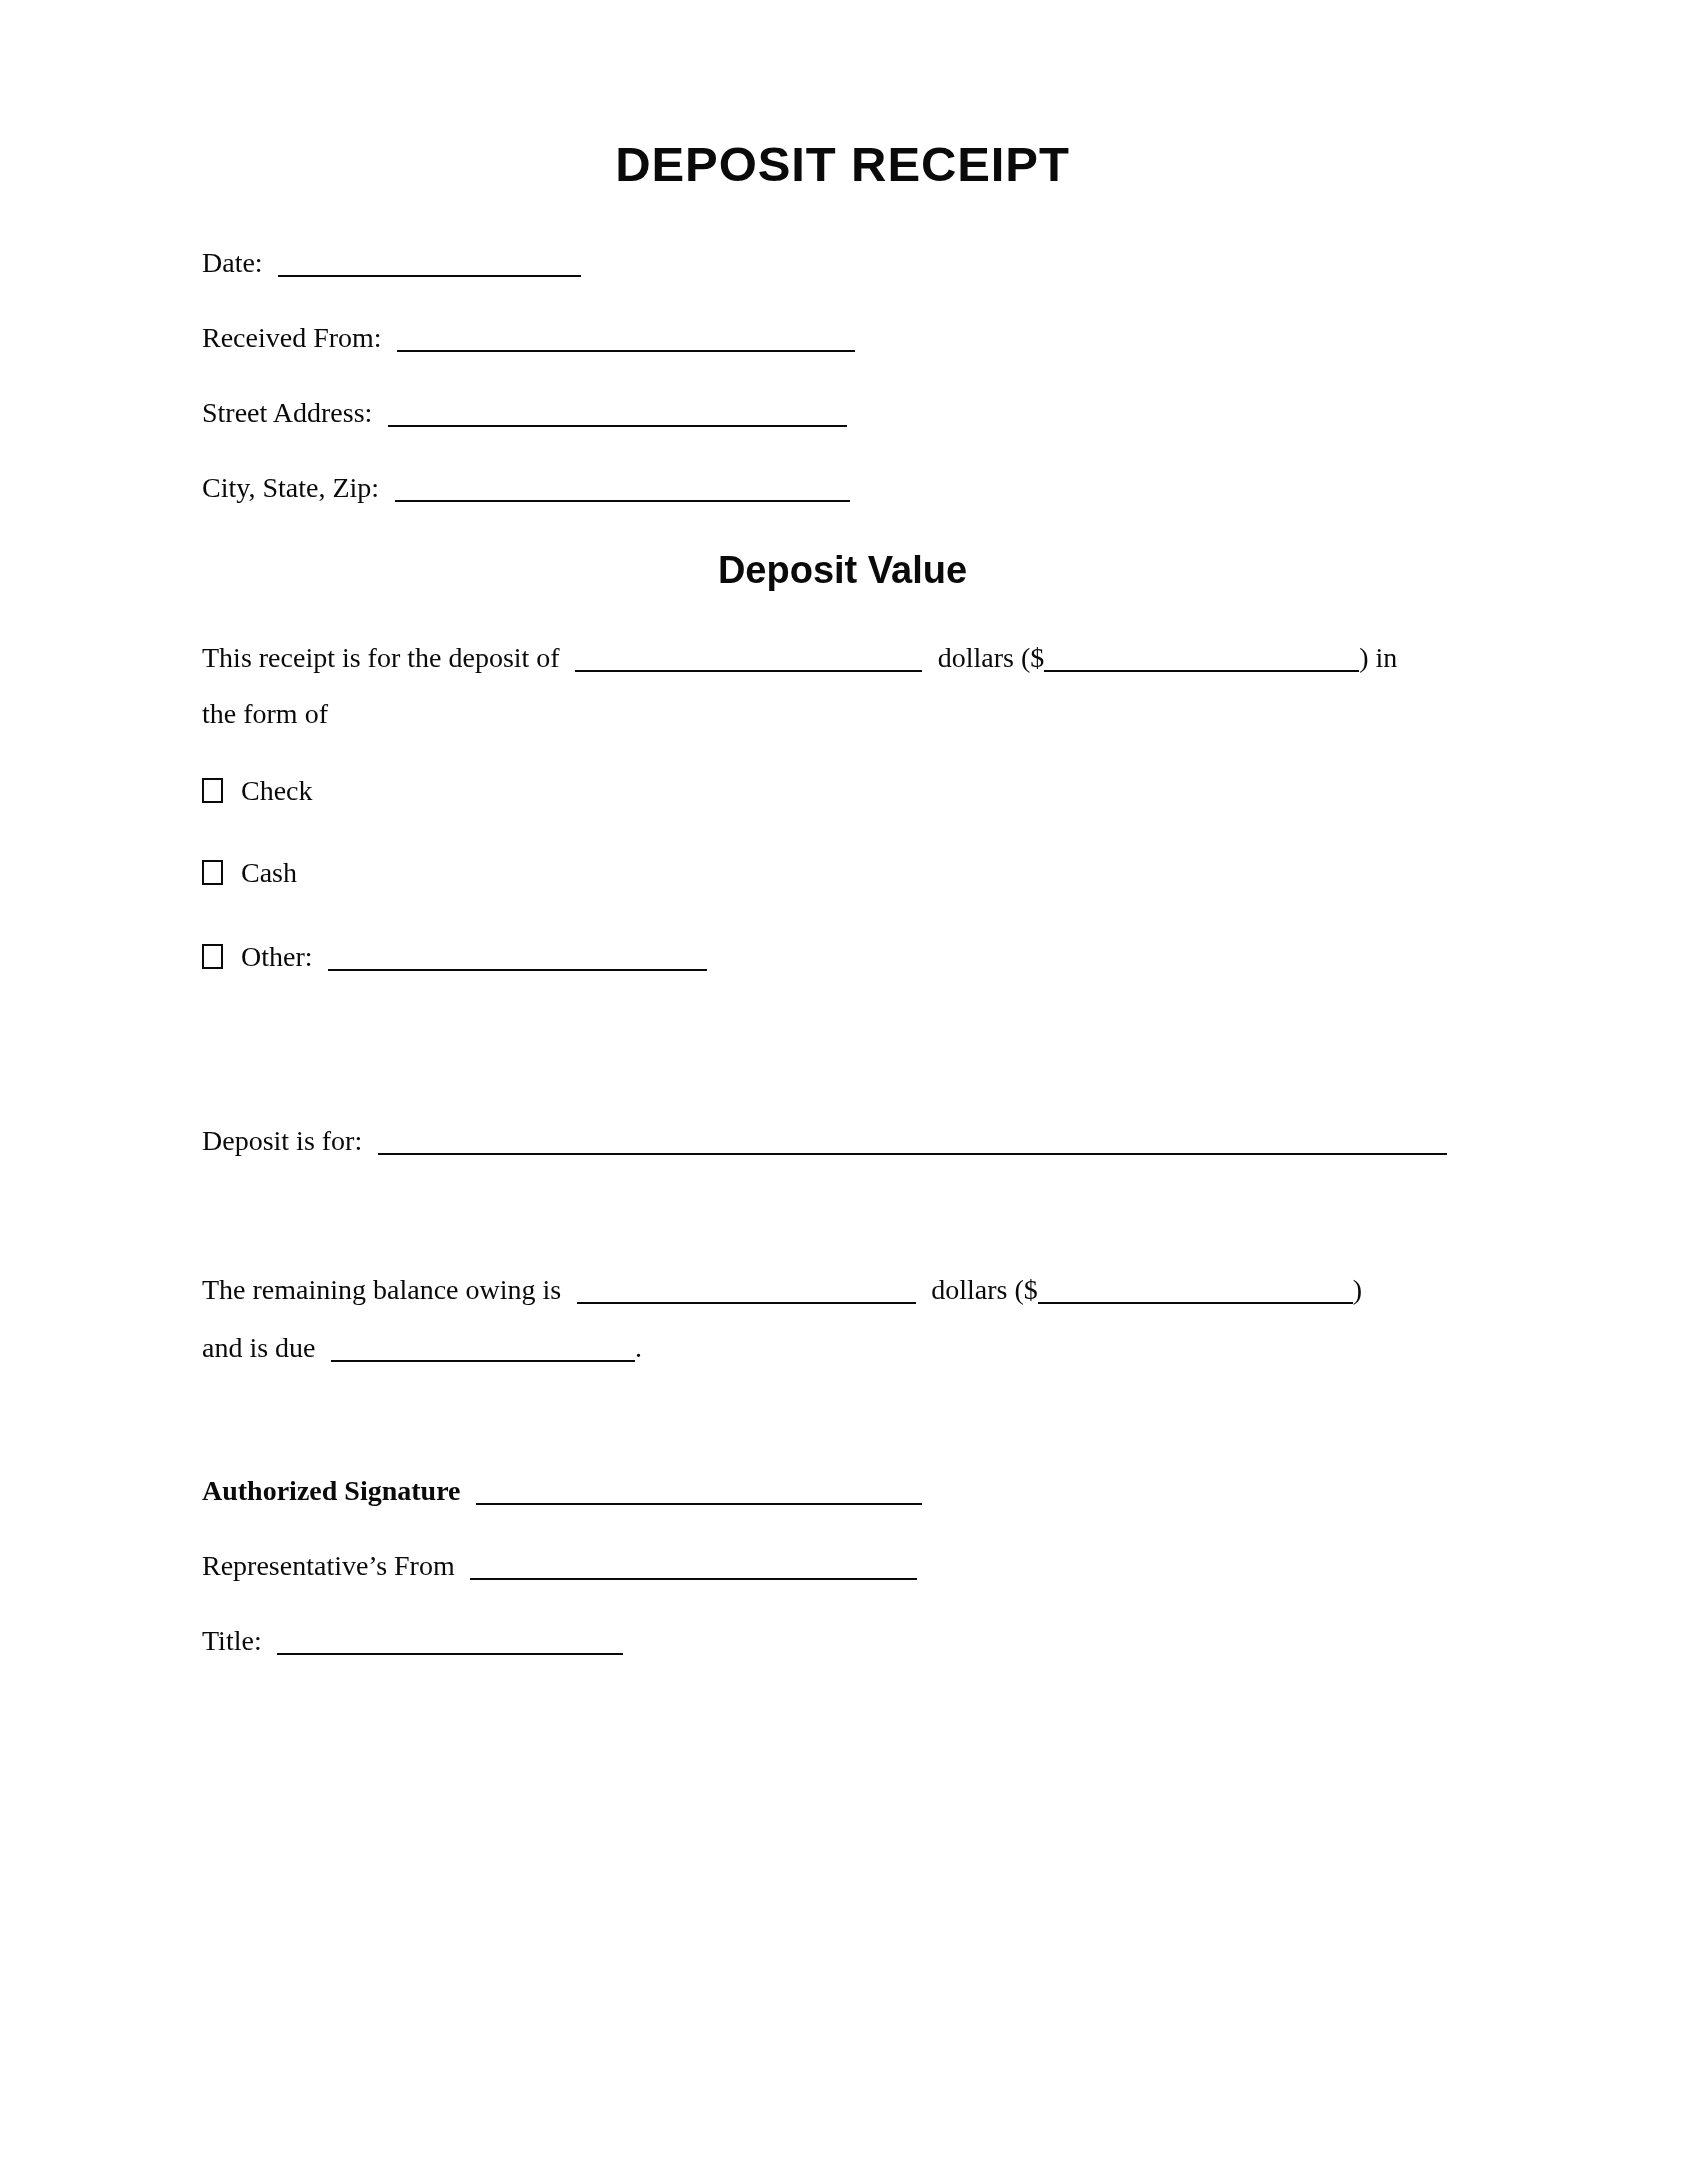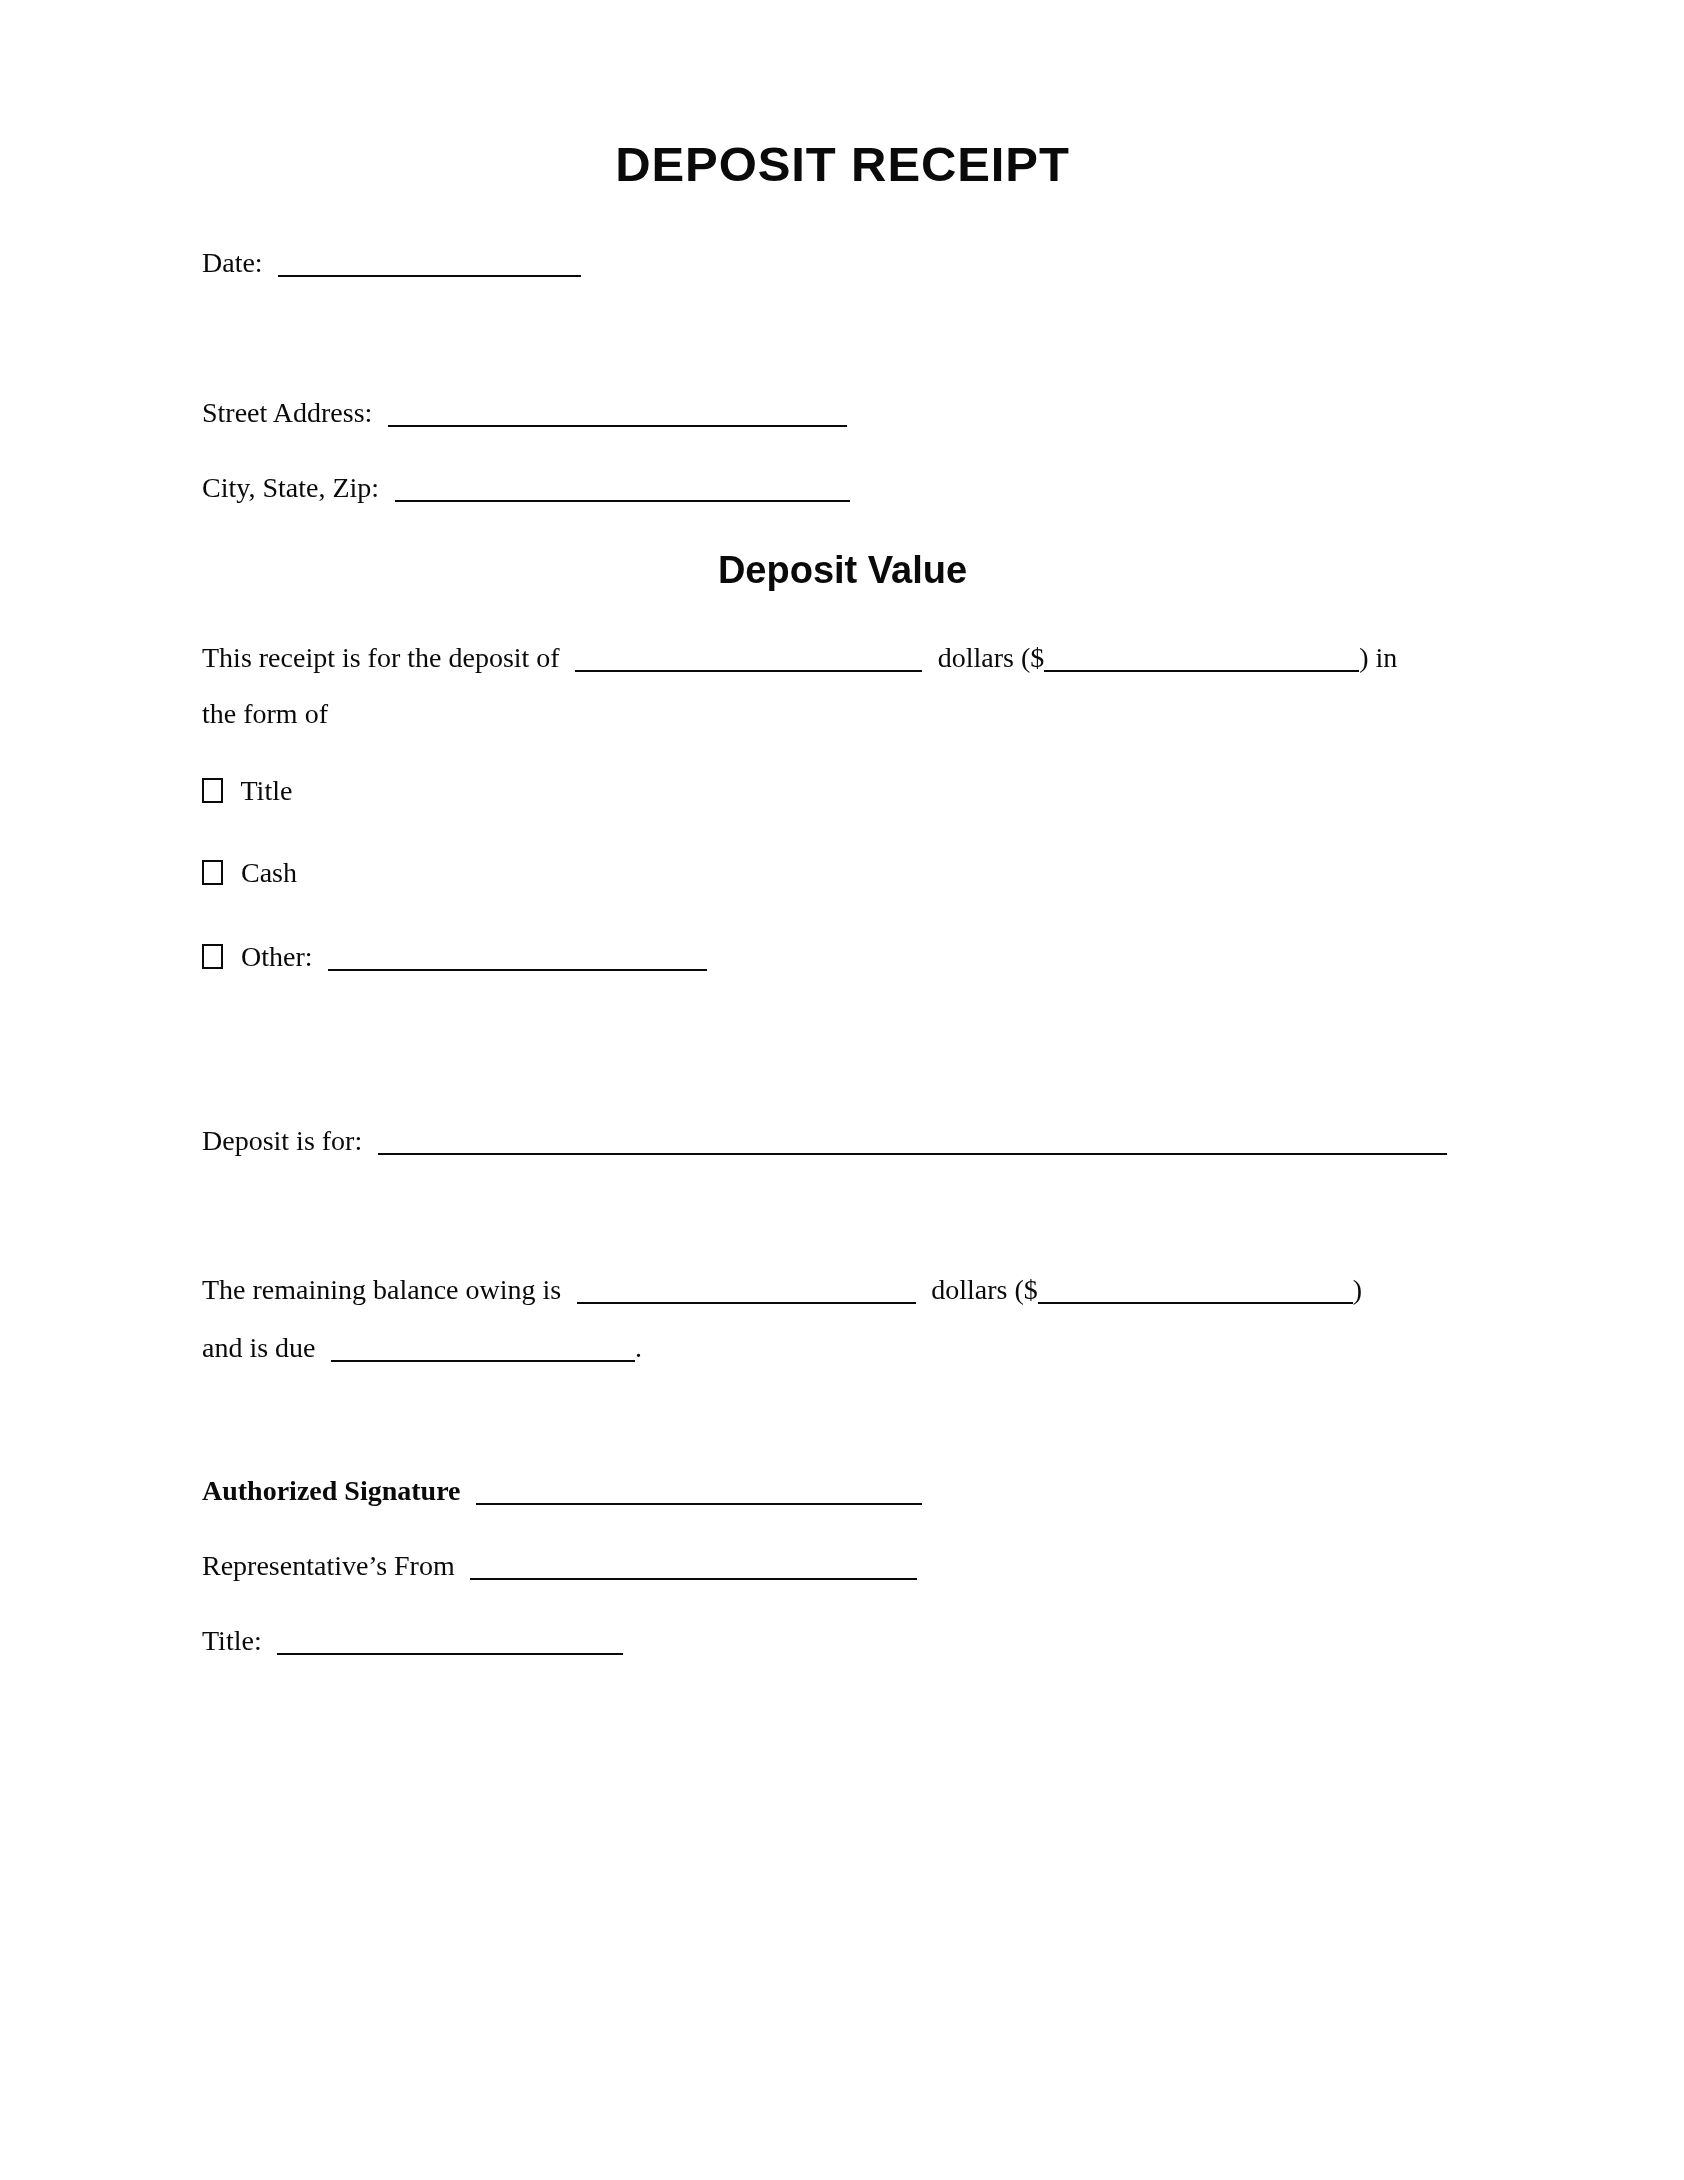--- a/index.html
+++ b/index.html
@@ -70,20 +70,24 @@
 
 <div id="page">
 
   <div class="heading doc-title">DEPOSIT RECEIPT</div>
 
   <div class="row" style="top:246px">
     <span>Date:</span>
     <span class="blank gap-l" style="width:303px"></span>
   </div>
 
+  <div class="row" style="top:321px">
+    <span>Received From:</span>
+    <span class="blank gap-l" style="width:458px"></span>
+  </div>
 
   <div class="row" style="top:396px">
     <span>Street Address:</span>
     <span class="blank gap-l" style="width:459px"></span>
   </div>
 
   <div class="row" style="top:471px">
     <span>City, State, Zip:</span>
     <span class="blank gap-l" style="width:455px"></span>
   </div>
@@ -93,21 +97,21 @@
   <div class="row" style="top:641px">
     <span>This receipt is for the deposit of</span>
     <span class="blank gap-l gap-r" style="width:347px"></span>
     <span>dollars ($</span><span class="blank" style="width:315px"></span><span>) in</span>
   </div>
 
   <div class="row" style="top:697px">the form of</div>
 
   <div class="row" style="top:774px">
     <span class="cb"></span>
-    <span>Title</span>
+    <span>Check</span>
   </div>
 
   <div class="row" style="top:856px">
     <span class="cb"></span>
     <span>Cash</span>
   </div>
 
   <div class="row" style="top:940px">
     <span class="cb"></span>
     <span>Other:</span>

